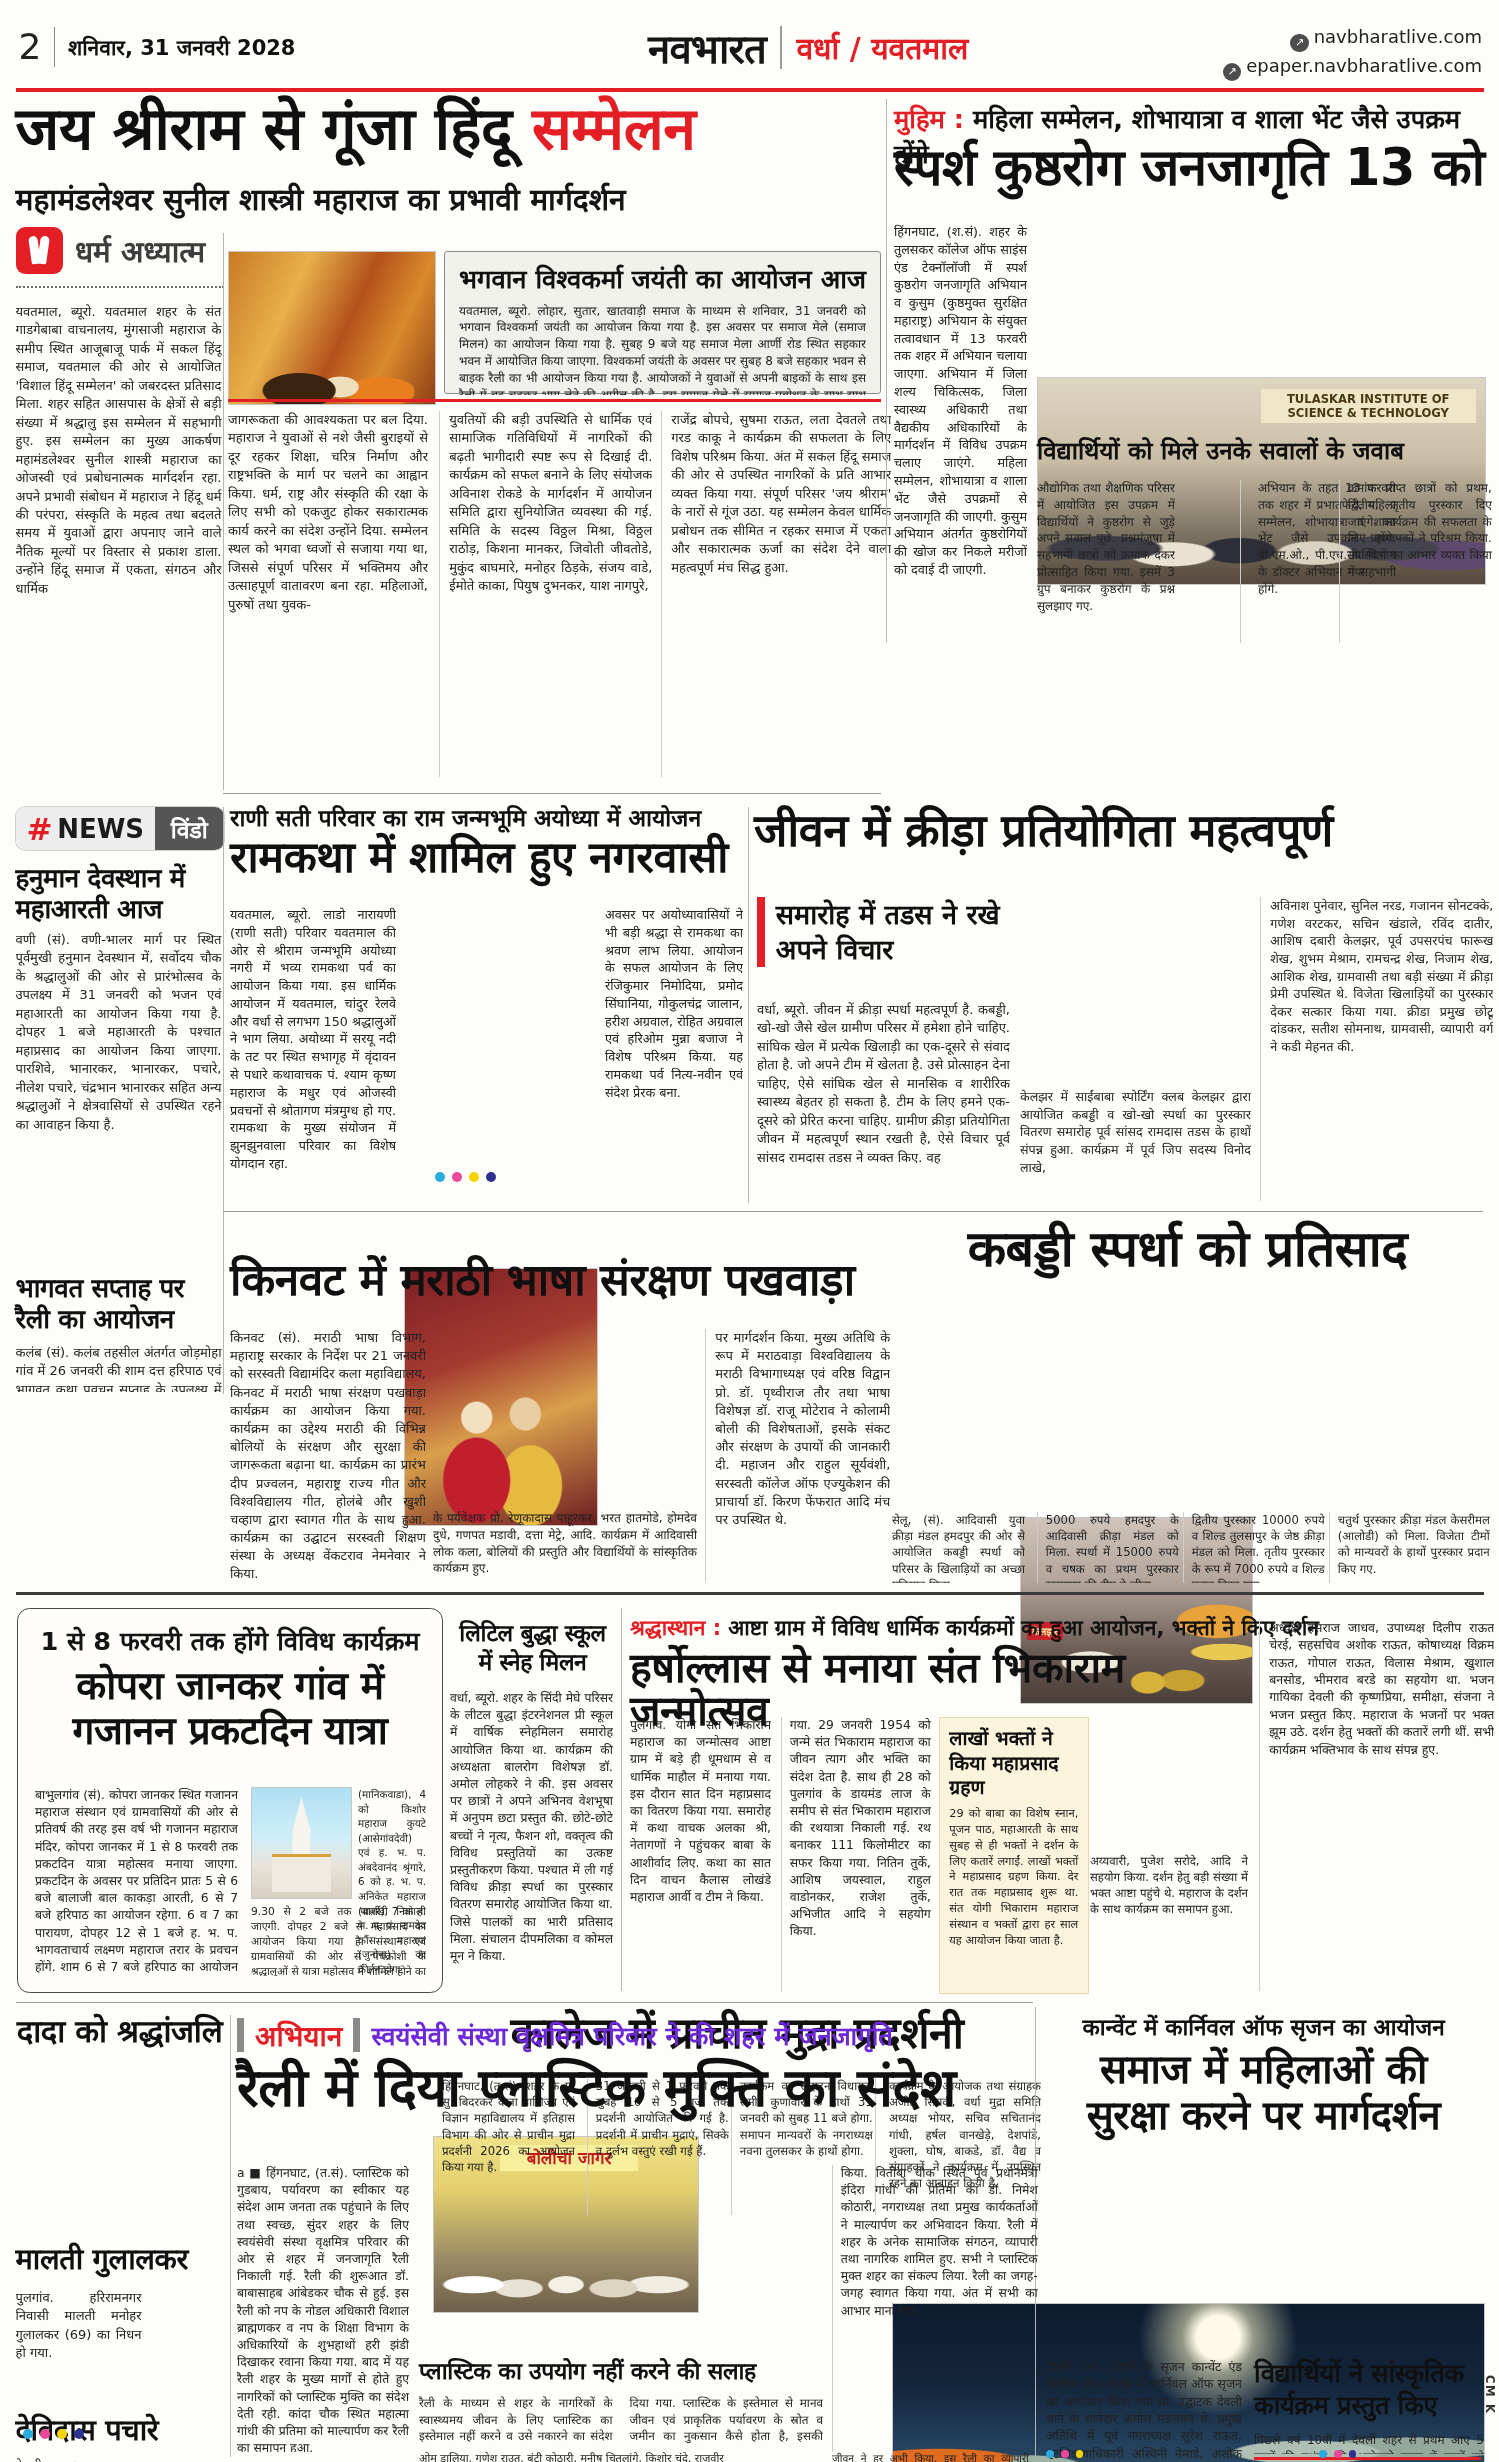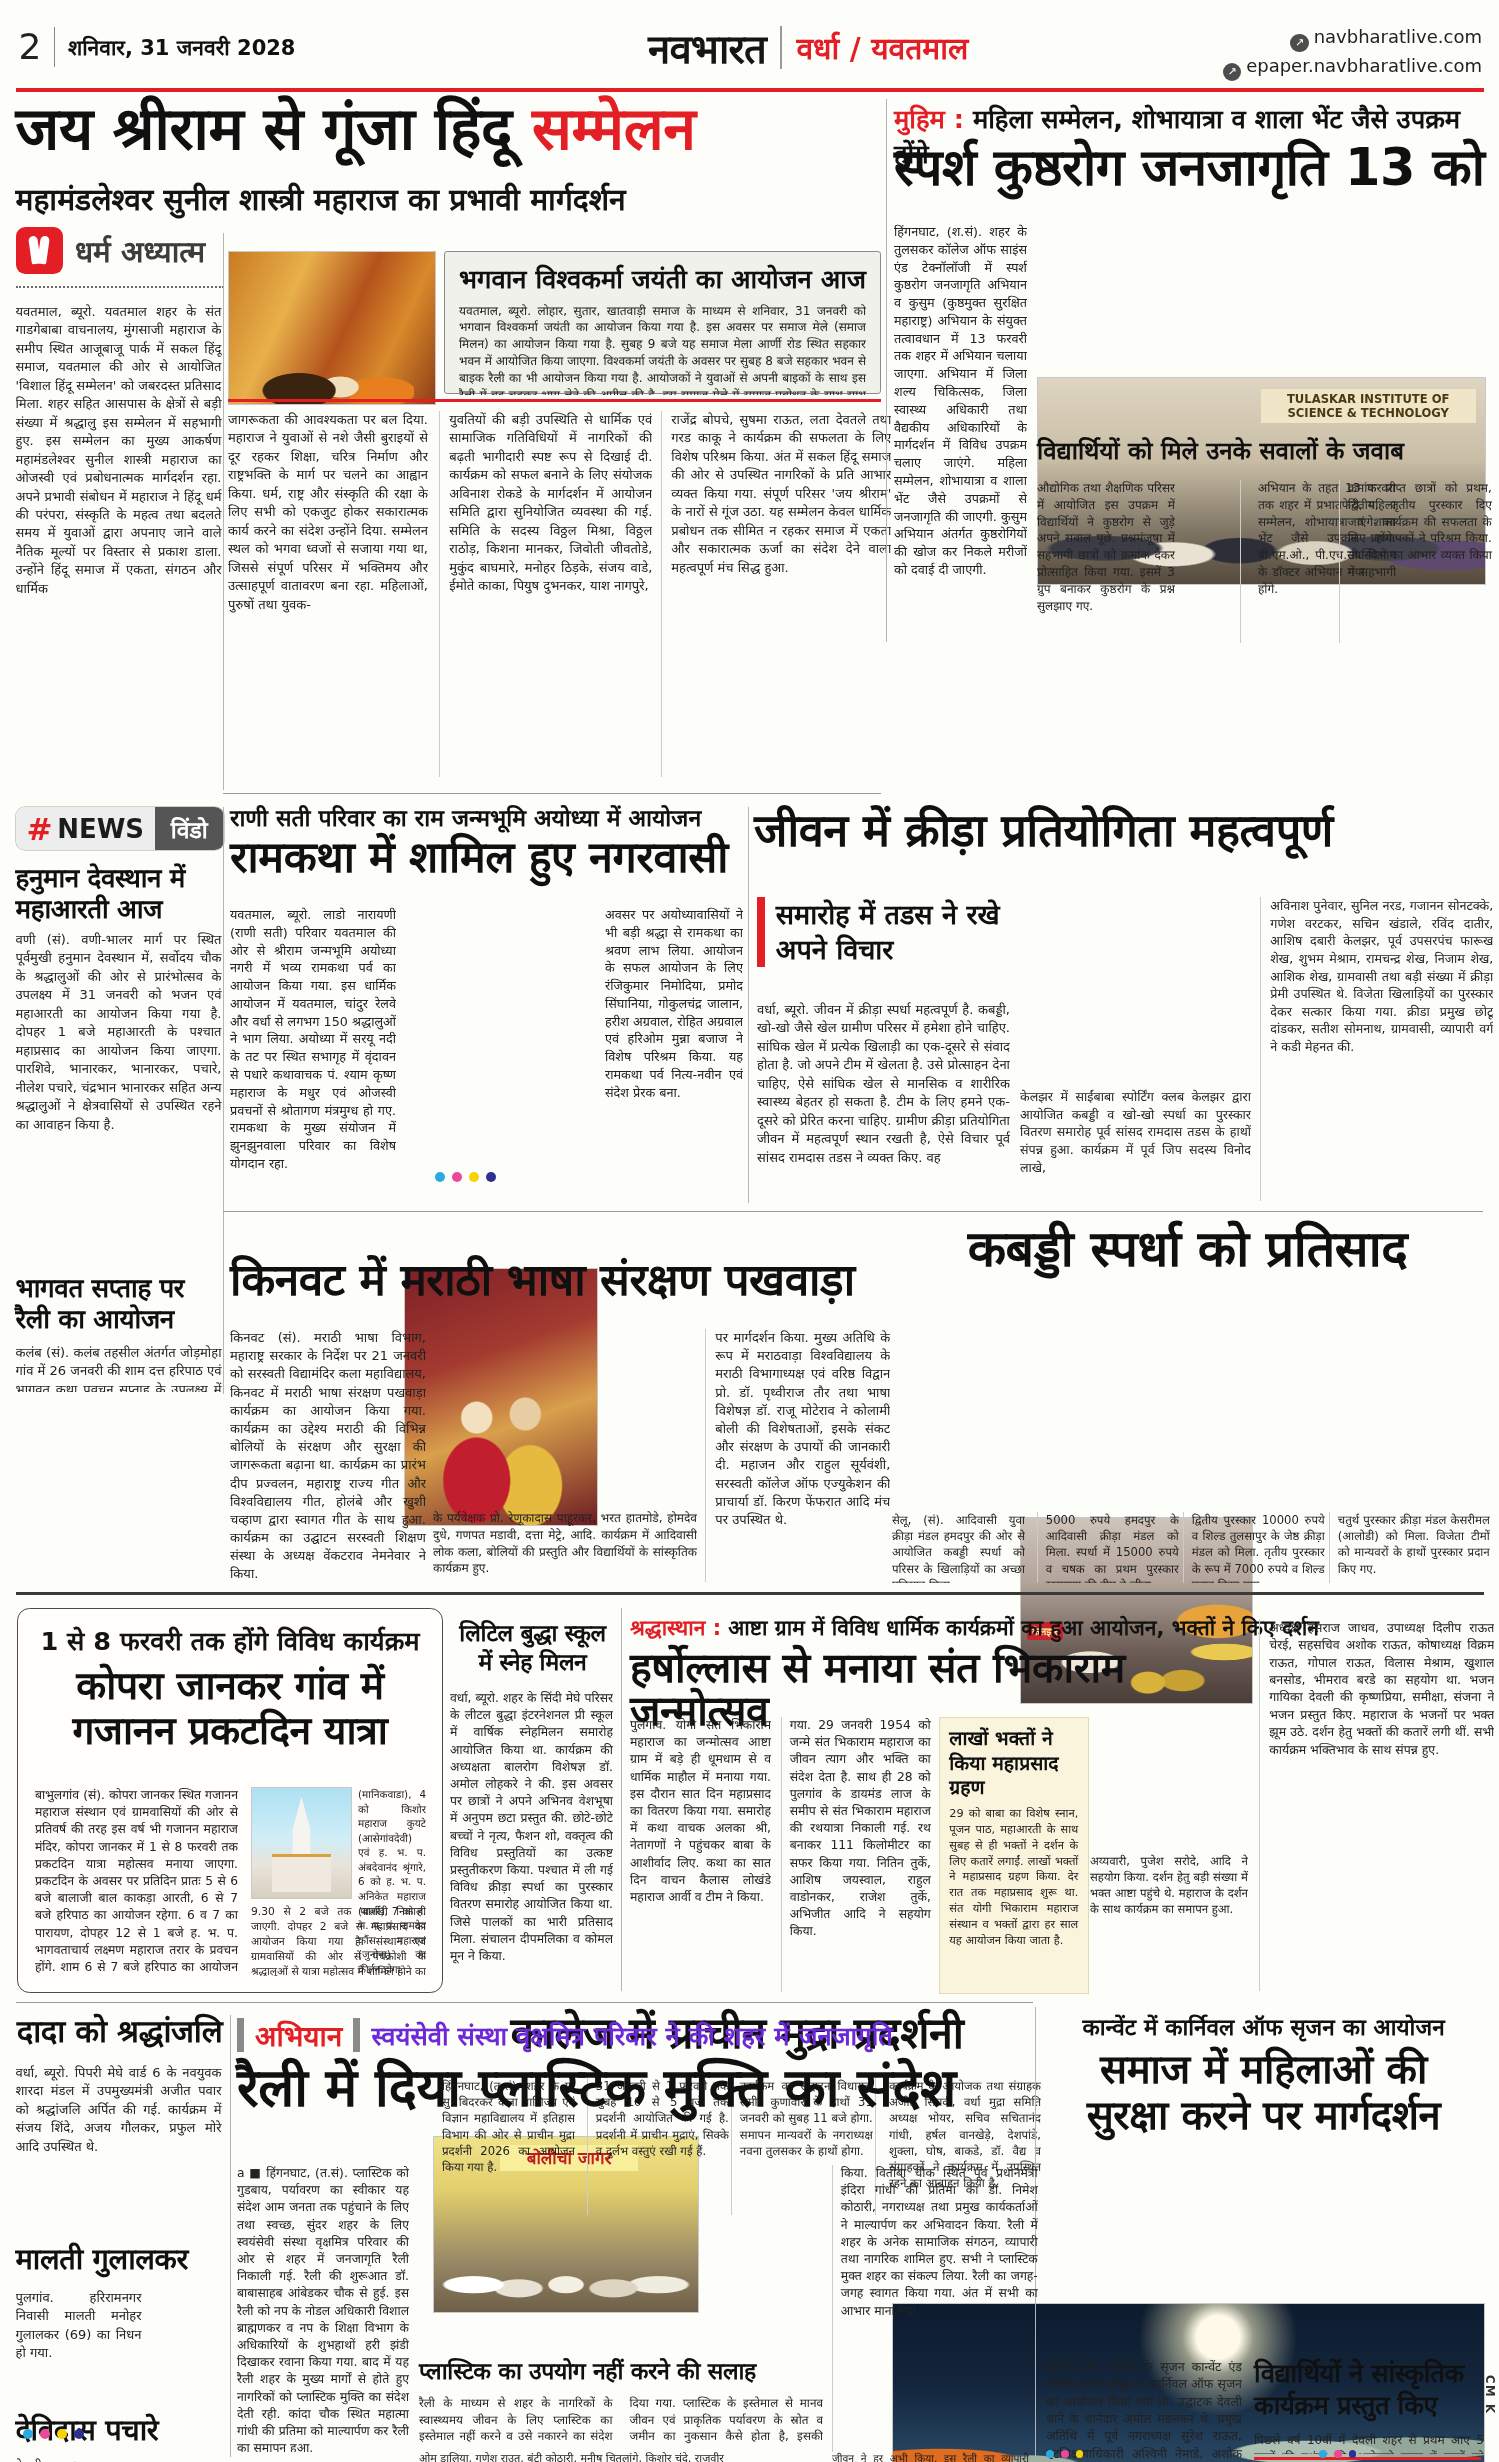--- a/index.html
+++ b/index.html
@@ -209,21 +209,20 @@
   <div class="abs body-sm" style="left:1046px;top:2358px;width:196px;height:101px;overflow:hidden;font-size:12.4px;">देवली, (सं). देवली के सृजन कान्वेंट एंड कॉलेज ऑफ साइंस में कार्निवल ऑफ सृजन का आयोजन किया गया था. उद्घाटक देवली थाने के थानेदार अमोल मंडलकर थे. प्रमुख अतिथि में पूर्व नगराध्यक्ष सुरेश राऊत, गुटशिक्षणाधिकारी अश्विनी नेमाडे, अशोक राऊत, नगरसेवक तथा गटसंसाधन केंद्र देवली के कर्मचारी उपस्थित थे. उद्घाटक अमोल मंडलकर ने लड़कियों की सुरक्षितता पर विशेष मार्गदर्शन किया. कठिन समय पर स्वयं को बचाएं, शाला के प्रगति पर भी प्रकाश डाला.</div>
   <div class="abs headline" style="left:1254px;top:2358px;width:230px;font-size:25.6px;line-height:1.25;">
     <div>विद्यार्थियों ने सांस्कृतिक</div>
       <div>कार्यक्रम प्रस्तुत किए</div>
   </div>
   <div class="abs body-sm" style="left:1254px;top:2432px;width:230px;height:22px;overflow:hidden;font-size:12px;">पिछले वर्ष 10वीं में देवली शहर से प्रथम आए 5 छात्रों की प्रशंसा की. आनेवाले समय में छात्रों को स्पर्धा परीक्षा में टिकने के लिए शाला में ही स्पर्धा परीक्षा के वर्ग शुरू करने का बताया. छात्रों ने देश के विविध राज्य के संस्कृति पर नृत्य, नाटिका, मनोरंजन पर कार्यक्रम प्रस्तुत किए.</div>
   <div class="abs redrule" style="left:1254px;top:2457px;width:227px;height:3.1px;"></div>
 
   <div class="abs hrule" style="left:15.5px;top:2002px;width:1017px;"></div>
   <div class="abs headline" style="left:15.5px;top:2015px;width:208px;font-size:31px;text-align:center;">दादा को श्रद्धांजलि</div>
-  <div class="abs body-text" style="left:15.5px;top:2064px;width:206px;height:116px;overflow:hidden;">वर्धा, ब्यूरो. पिपरी मेघे वार्ड 6 के नवयुवक शारदा मंडल में उपमुख्यमंत्री अजीत पवार को श्रद्धांजलि अर्पित की गई. कार्यक्रम में संजय शिंदे, अजय गौलकर, प्रफुल मोरे आदि उपस्थित थे.</div>
 
   <div class="abs headline" style="left:15.5px;top:2244px;width:208px;font-size:29px;">मालती गुलालकर</div>
   <div class="abs body-text" style="left:15.5px;top:2289px;width:126px;height:116px;overflow:hidden;">पुलगांव. हरिरामनगर निवासी मालती मनोहर गुलालकर (69) का निधन हो गया.</div>
 
   <div class="abs headline" style="left:15.5px;top:2415px;width:208px;font-size:29px;">देविदास पचारे</div>
   <div class="abs body-text" style="left:15.5px;top:2457px;width:126px;height:31px;overflow:hidden;">देवली. मधुसूदन नगर ओपनवा पिपरी कालोनी निवासी देविदास पचारे (55) का निधन हो गया.</div>
 
   <div class="abs vrule" style="left:230px;top:2015px;height:442px;"></div>
   <div class="abs abhiyan-band" style="left:237px;top:2016px;width:792px;">
     <div class="gbar"></div>

